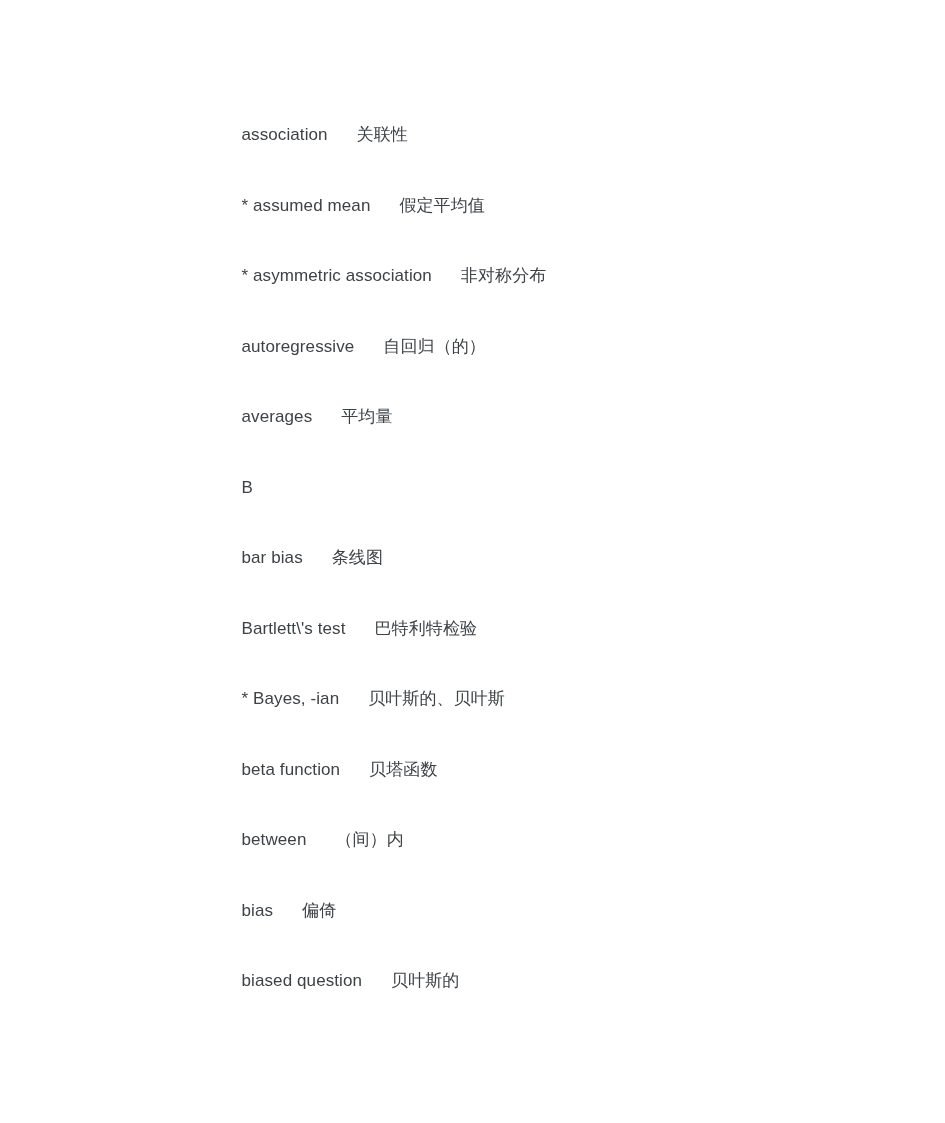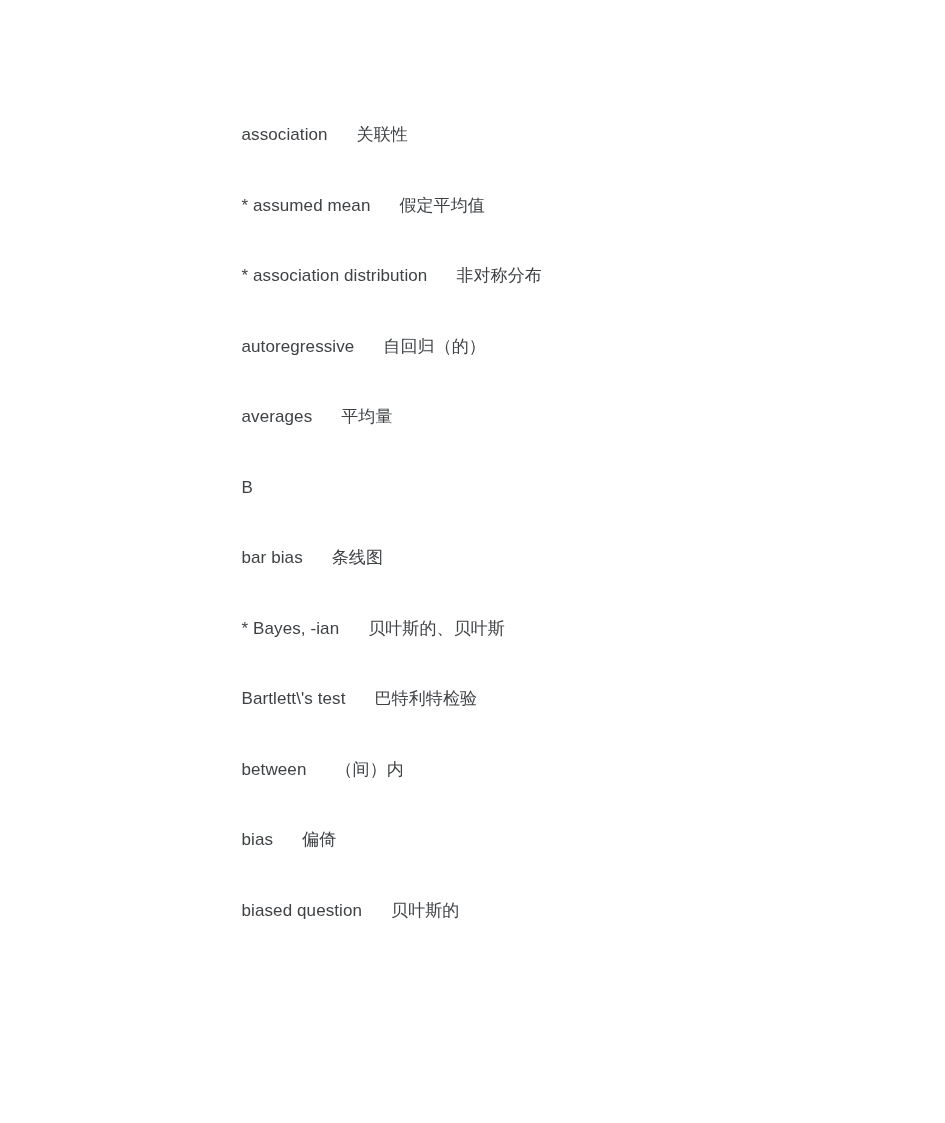--- a/index.html
+++ b/index.html
@@ -48,24 +48,25 @@
     white-space: pre;
   }
 </style>
 </head>
 <body>
 
 <div class="page">
   <div class="glossary">
       <div class="entry"><span class="term">association</span><span class="spacer">      </span><span class="gloss">关联性</span></div>
       <div class="entry"><span class="term">* assumed mean</span><span class="spacer">      </span><span class="gloss">假定平均值</span></div>
-      <div class="entry"><span class="term">* association distribution</span><span class="spacer">      </span><span class="gloss">非对称分布</span></div>
+      <div class="entry"><span class="term">* asymmetric association</span><span class="spacer">      </span><span class="gloss">非对称分布</span></div>
       <div class="entry"><span class="term">autoregressive</span><span class="spacer">      </span><span class="gloss">自回归（的）</span></div>
       <div class="entry"><span class="term">averages</span><span class="spacer">      </span><span class="gloss">平均量</span></div>
       <div class="entry section-letter"><span class="term">B</span></div>
       <div class="entry"><span class="term">bar bias</span><span class="spacer">      </span><span class="gloss">条线图</span></div>
+      <div class="entry"><span class="term">Bartlett\'s test</span><span class="spacer">      </span><span class="gloss">巴特利特检验</span></div>
       <div class="entry"><span class="term">* Bayes, -ian</span><span class="spacer">      </span><span class="gloss">贝叶斯的、贝叶斯</span></div>
-      <div class="entry"><span class="term">Bartlett\'s test</span><span class="spacer">      </span><span class="gloss">巴特利特检验</span></div>
+      <div class="entry"><span class="term">beta function</span><span class="spacer">      </span><span class="gloss">贝塔函数</span></div>
       <div class="entry"><span class="term">between</span><span class="spacer">      </span><span class="gloss">（间）内</span></div>
       <div class="entry"><span class="term">bias</span><span class="spacer">      </span><span class="gloss">偏倚</span></div>
       <div class="entry"><span class="term">biased question</span><span class="spacer">      </span><span class="gloss">贝叶斯的</span></div>
     </div>
 </div>
 
 </body></html>

